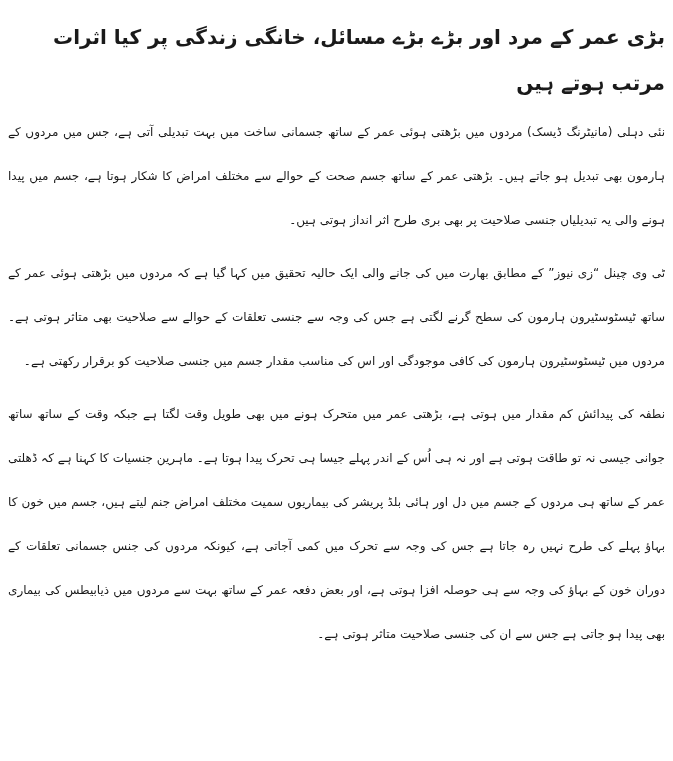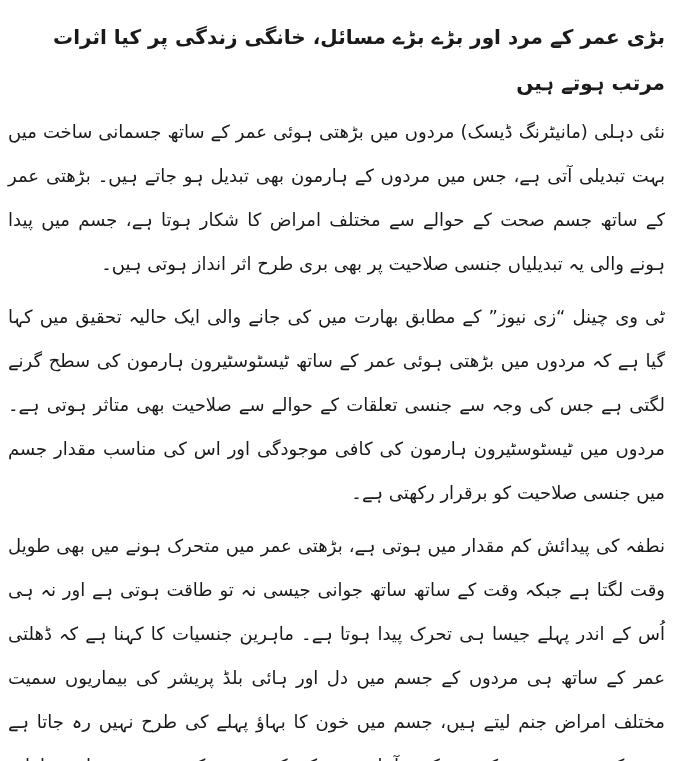--- a/index.html
+++ b/index.html
@@ -29,21 +29,21 @@
     font-weight: 700;
     line-height: 46px;
     margin: 0 0 4px 0;
     color: #1a1a1a;
   }
   .para {
     direction: rtl;
     unicode-bidi: embed;
     text-align: justify;
     text-justify: inter-word;
-    font-size: 18px;
+    font-size: 12px;
     font-weight: 400;
     line-height: 44px;
     margin: 0 0 9px 0;
     color: #1a1a1a;
   }
 </style>
 </head>
 <body>
 
 <div class="page">

